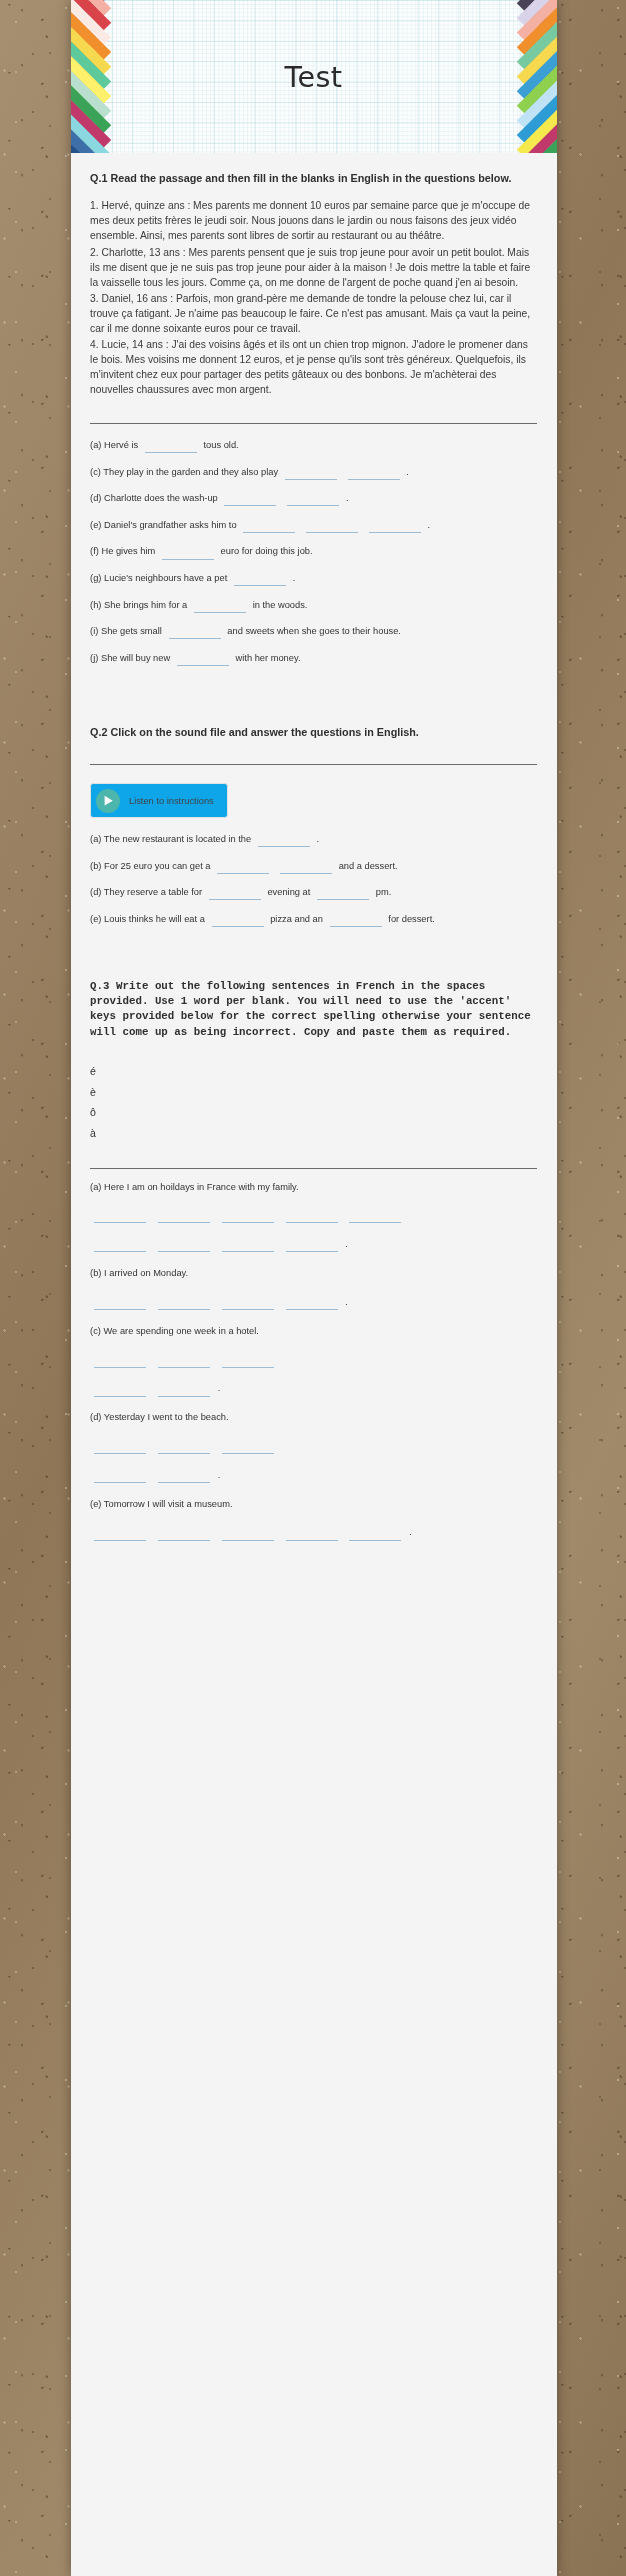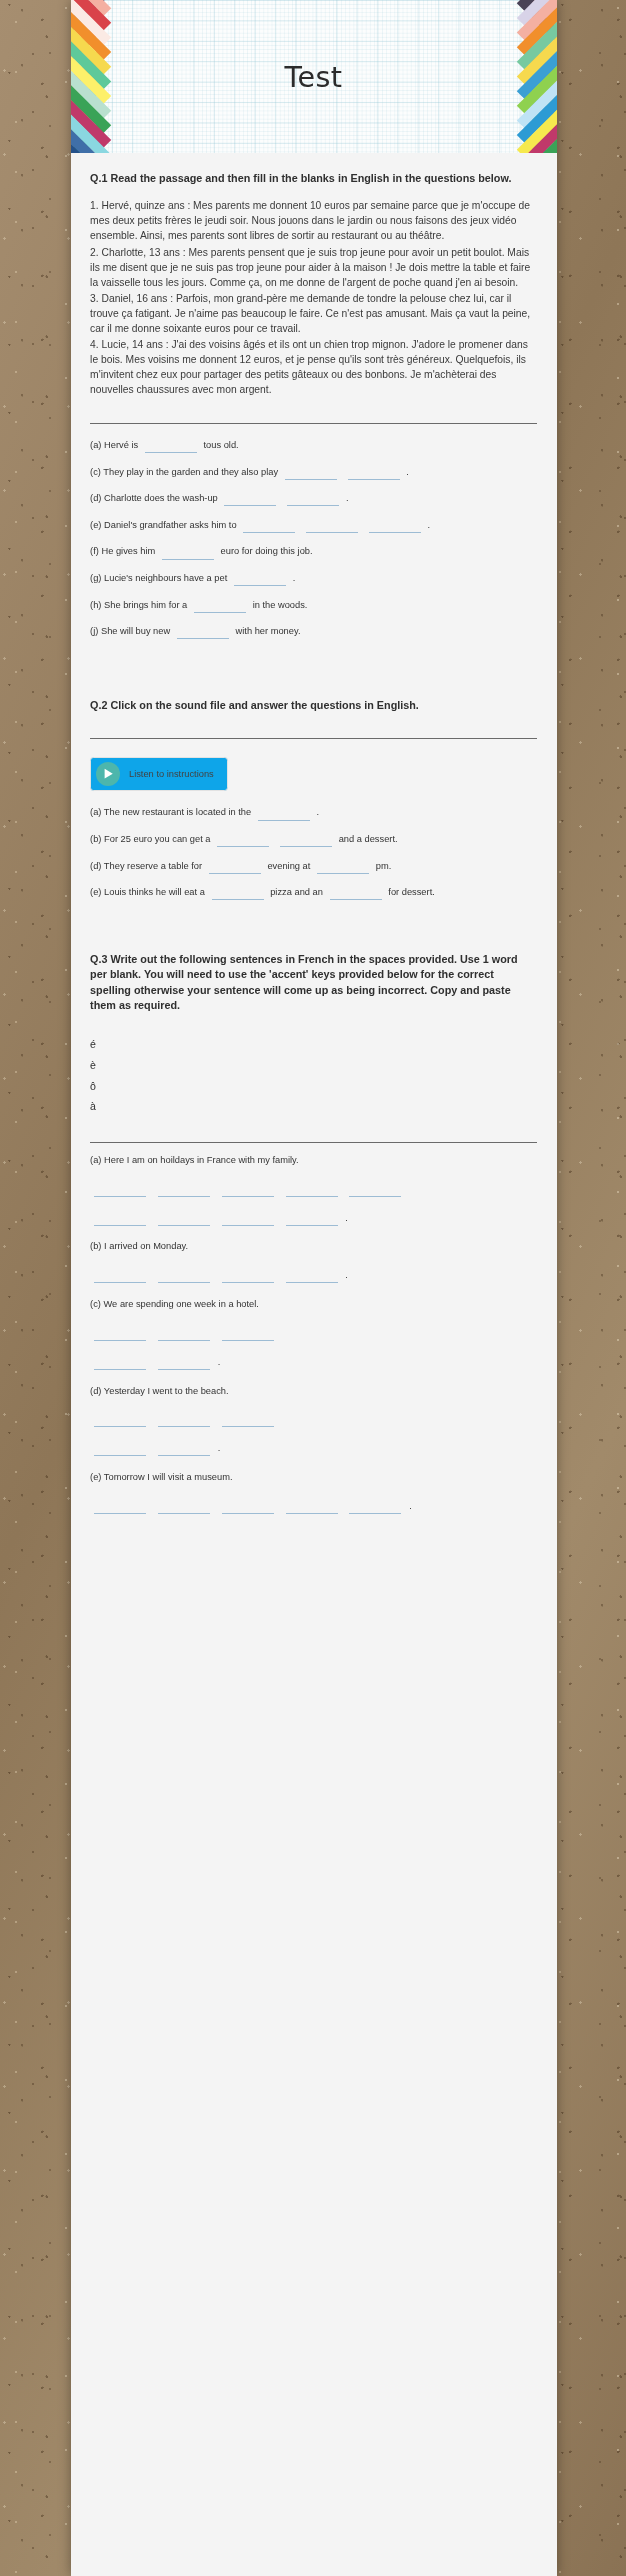--- a/index.html
+++ b/index.html
@@ -171,21 +171,21 @@
   .sblock { margin-top: 8.2px; margin-bottom: 13px; }
   .sent {
     font-size: 9.3px;
     color: #333;
     margin-bottom: 9.8px;
     line-height: 1.5;
   }
   .blankline { margin-bottom: 8.2px; line-height: 1.6; }
   .blankline .dot { font-size: 9.3px; color: #333; }
   .spacer-top { margin-top: 38px; }
-  .spacer-mid { margin-top: 31px; }
+  .spacer-mid { margin-top: 31px; font-family: Liberation Mono, monospace; }
 </style>
 </head>
 <body>
 
 <div class="kraft"></div>
 
 <div class="page">
 
   <div class="header">
     <div class="grid-bg"></div>
@@ -309,20 +309,25 @@
         <input class="blank" style="">
         <span class="lbl">.</span>
       </div>
 
       <div class="arow">
         <span class="lbl">(h) She brings him for a</span>
         <input class="blank" style="">
         <span class="lbl">in the woods.</span>
       </div>
 
+      <div class="arow">
+        <span class="lbl">(i) She gets small</span>
+        <input class="blank" style="">
+        <span class="lbl">and sweets when she goes to their house.</span>
+      </div>
 
       <div class="arow">
         <span class="lbl">(j) She will buy new</span>
         <input class="blank" style="">
         <span class="lbl">with her money.</span>
       </div>
     </div>
 
     
     <div class="qhead spacer-top">Q.2 Click on the sound file and answer the questions in English.</div>

